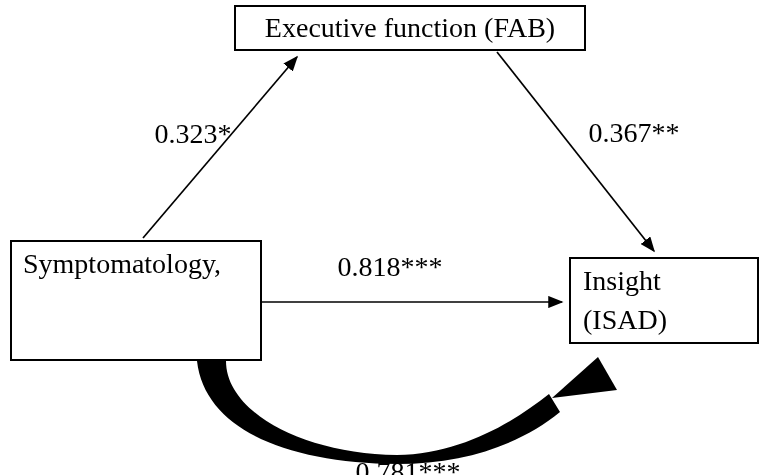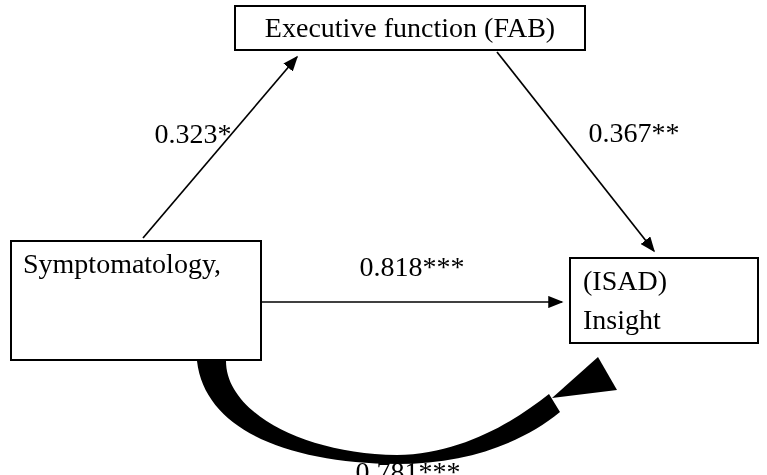--- a/index.html
+++ b/index.html
@@ -56,21 +56,21 @@
   }
   .node .line { display: block; }
   .coef {
     position: absolute;
     transform: translateX(-50%);
     font-size: 28px;
     white-space: nowrap;
   }
   .coef-a { left: 168px; top: 118px; margin-left: 25px; }
   .coef-b { left: 634px; top: 117px; }
-  .coef-c { left: 412px; top: 251px; text-align: right; }
+  .coef-c { left: 390px; top: 251px; text-align: right; }
   .coef-total { left: 408px; top: 417px; margin-top: 39px; }
 </style>
 </head>
 <body>
 
 <div class="canvas">
 
   <svg class="arrow-layer" viewBox="0 0 767 475" xmlns="http://www.w3.org/2000/svg" aria-hidden="true">
     <defs>
       <marker id="arrowhead" viewBox="0 0 10 8" refX="9" refY="4" markerWidth="9" markerHeight="7.2" orient="auto">
@@ -97,22 +97,22 @@
 
   <div class="node node-top">
     <span class="line">Executive function (FAB)</span>
   </div>
 
   <div class="node node-left">
     <span class="line">Symptomatology,</span>
   </div>
 
   <div class="node node-right">
+    <span class="line">Insight</span>
     <span class="line">(ISAD)</span>
-    <span class="line">Insight</span>
   </div>
 
   <div class="coef coef-a">0.323*</div>
   <div class="coef coef-b">0.367**</div>
   <div class="coef coef-c">0.818***</div>
   <div class="coef coef-total">0.781***</div>
 
 </div>
 
 </body></html>

